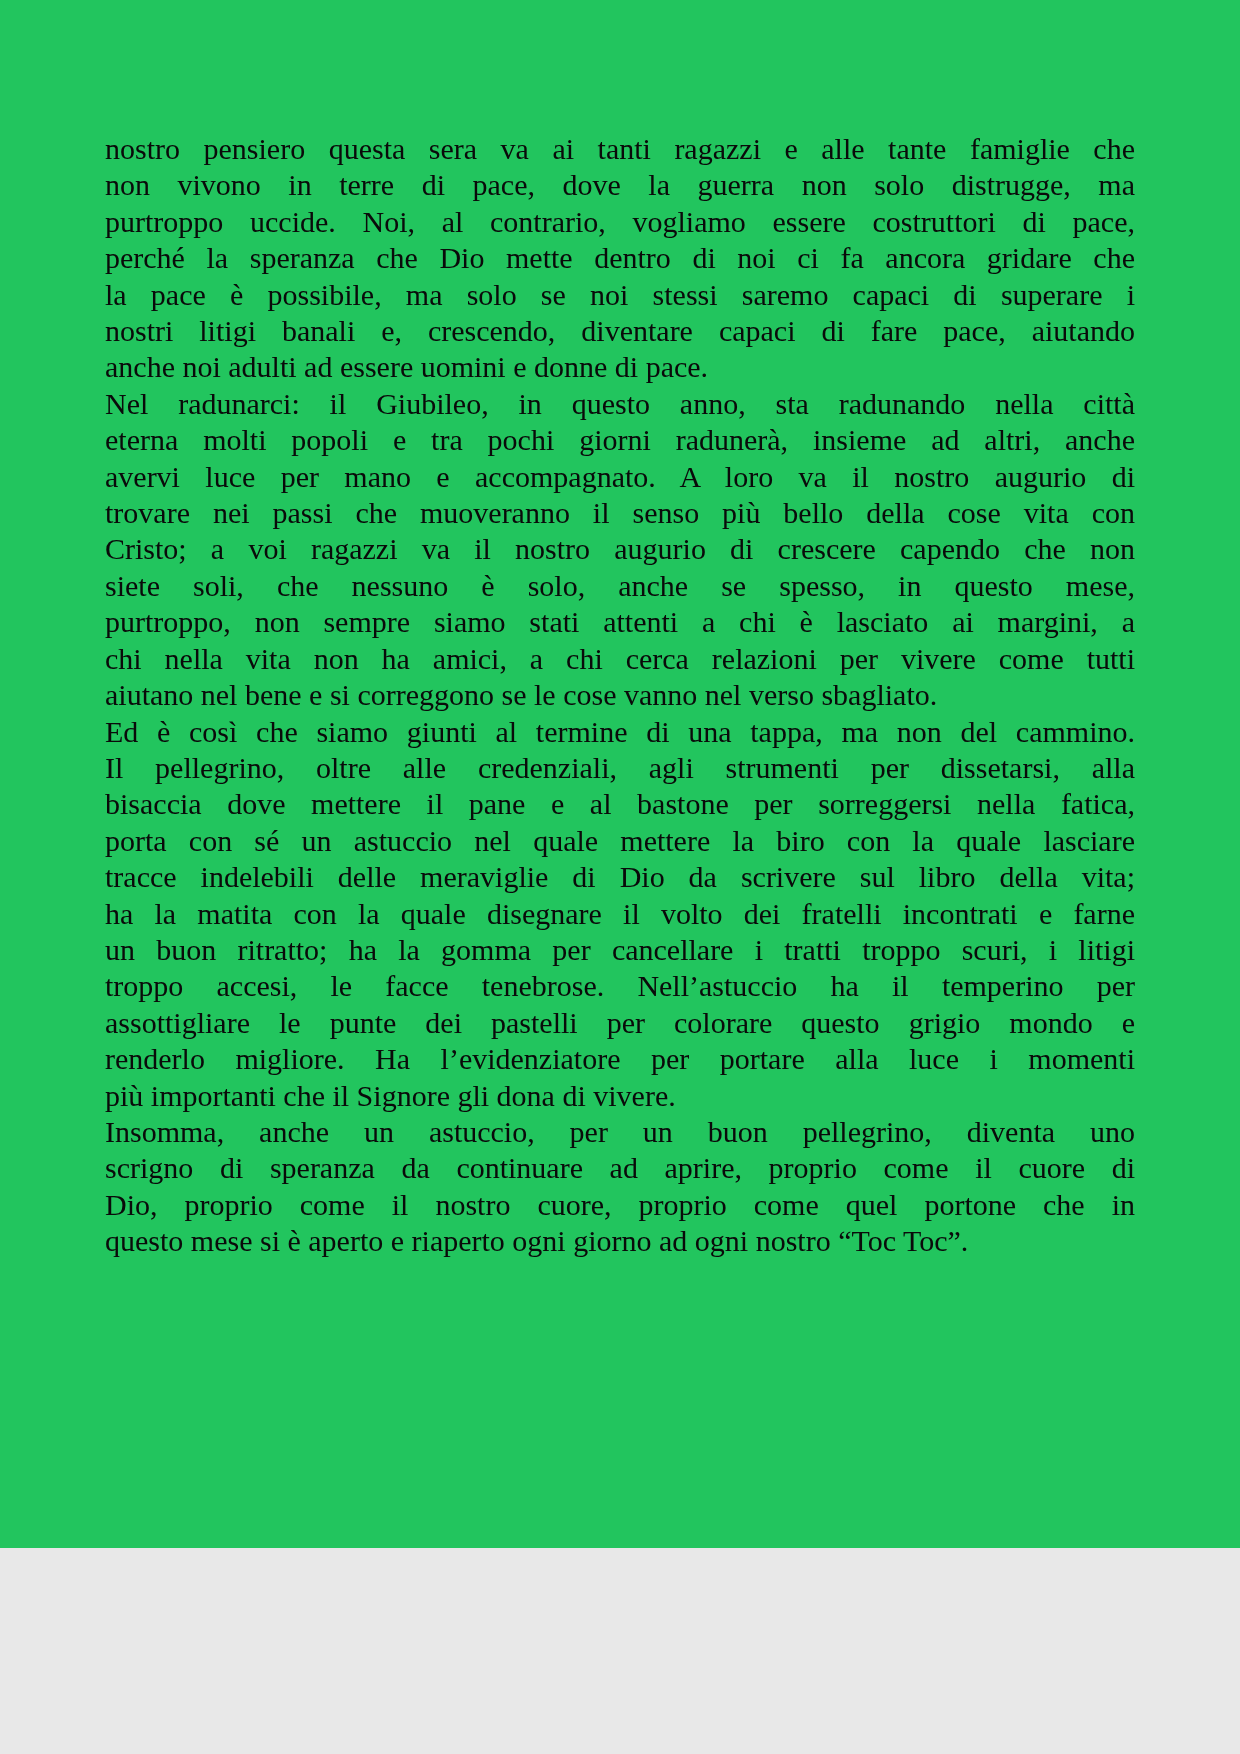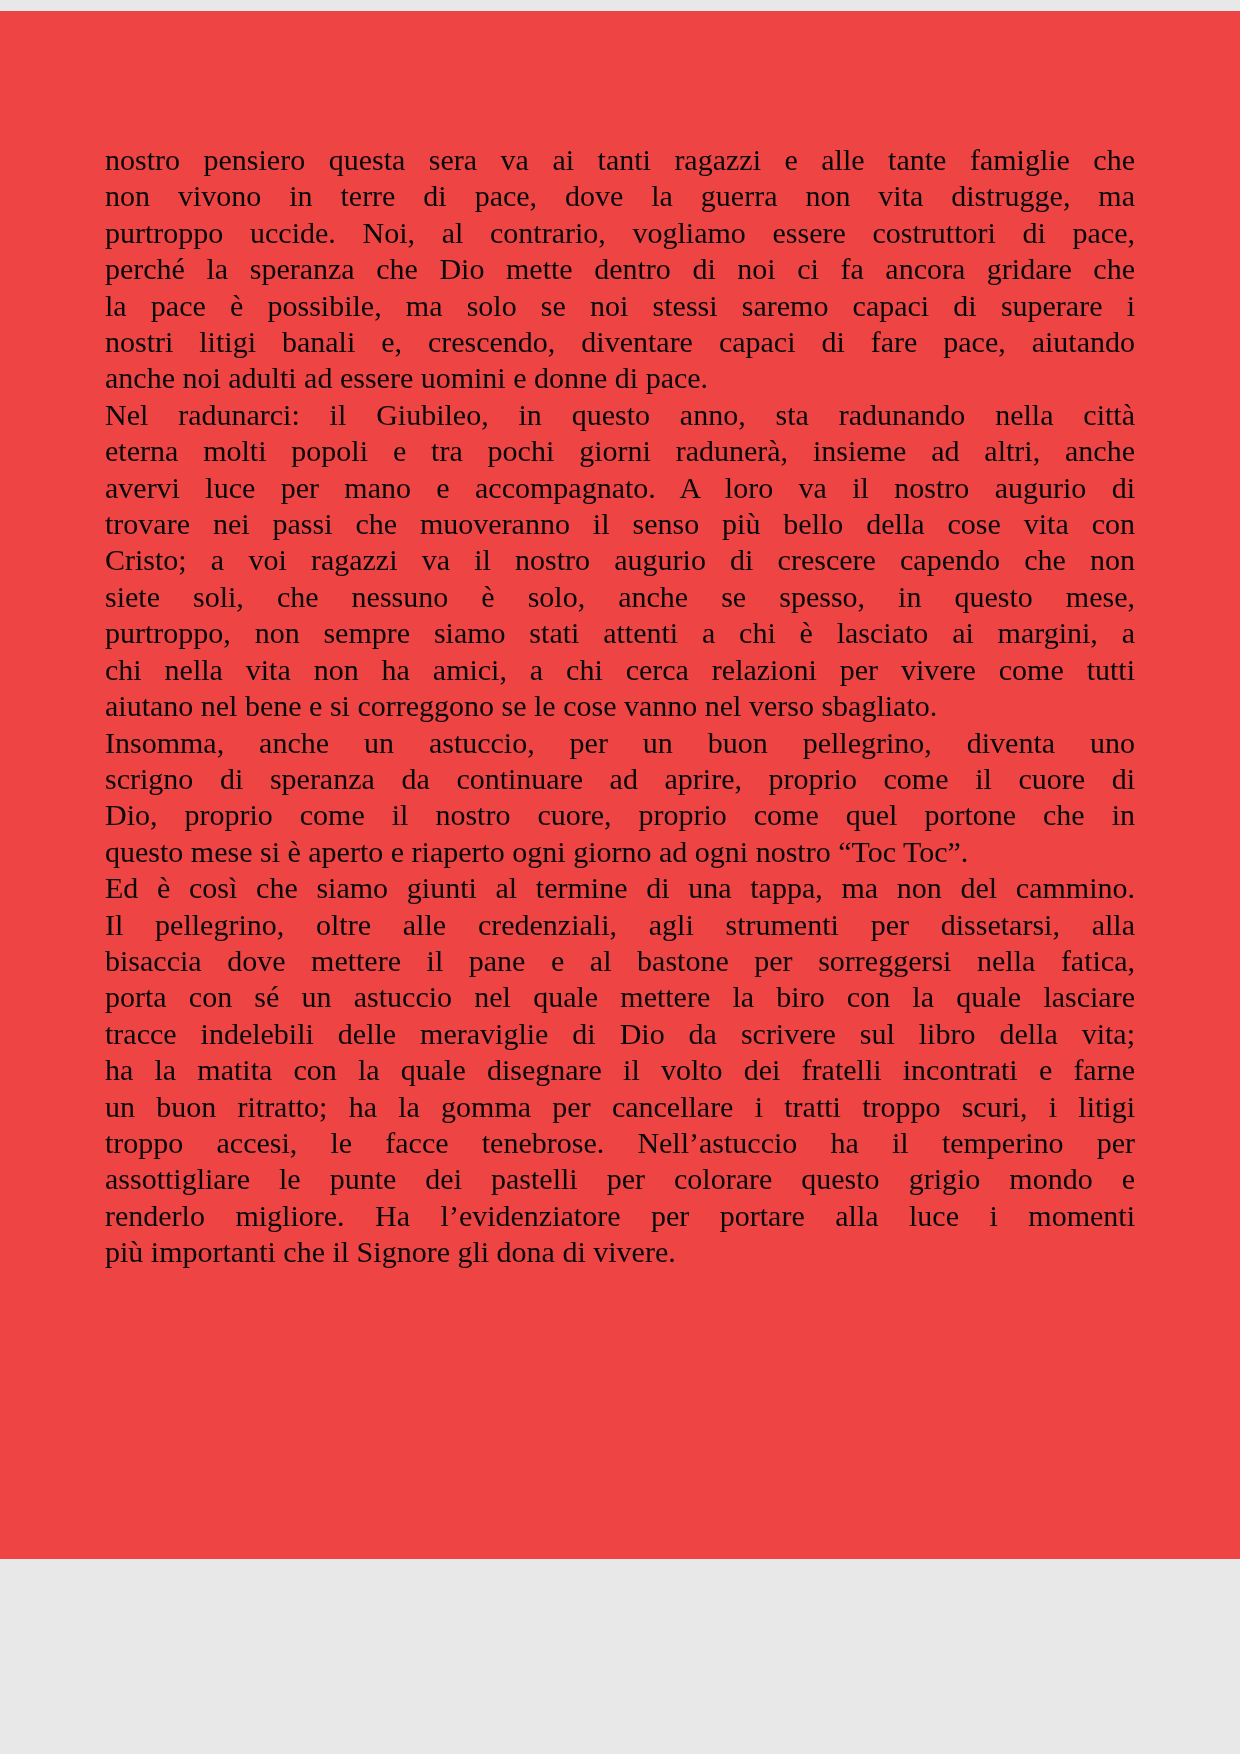--- a/index.html
+++ b/index.html
@@ -4,22 +4,22 @@
 <style>
   html, body {
     margin: 0;
     padding: 0;
     background: #e8e8e8;
   }
   .page {
     position: relative;
     width: 1240px;
     height: 1548px;
-    margin: 11px auto;
-    background: #ef4444;
+    margin: 0 auto;
+    background: #22c55e;
     overflow: hidden;
   }
   .text-block {
     position: absolute;
     left: 105px;
     top: 131px;
     width: 1030px;
     font-family: "Liberation Serif", "DejaVu Serif", serif;
     font-size: 30px;
     line-height: 36.4px;
@@ -40,55 +40,55 @@
   }
 </style>
 </head>
 <body>
 
 <div class="page">
   <div class="text-block">
 
     <div class="paragraph">
       <div class="line">nostro pensiero questa sera va ai tanti ragazzi e alle tante famiglie che</div>
-      <div class="line">non vivono in terre di pace, dove la guerra non vita distrugge, ma</div>
+      <div class="line">non vivono in terre di pace, dove la guerra non solo distrugge, ma</div>
       <div class="line">purtroppo uccide. Noi, al contrario, vogliamo essere costruttori di pace,</div>
       <div class="line">perché la speranza che Dio mette dentro di noi ci fa ancora gridare che</div>
       <div class="line">la pace è possibile, ma solo se noi stessi saremo capaci di superare i</div>
       <div class="line">nostri litigi banali e, crescendo, diventare capaci di fare pace, aiutando</div>
       <div class="line last">anche noi adulti ad essere uomini e donne di pace.</div>
     </div>
 
     <div class="paragraph">
       <div class="line">Nel radunarci: il Giubileo, in questo anno, sta radunando nella città</div>
       <div class="line">eterna molti popoli e tra pochi giorni radunerà, insieme ad altri, anche</div>
       <div class="line">avervi luce per mano e accompagnato. A loro va il nostro augurio di</div>
       <div class="line">trovare nei passi che muoveranno il senso più bello della cose vita con</div>
       <div class="line">Cristo; a voi ragazzi va il nostro augurio di crescere capendo che non</div>
       <div class="line">siete soli, che nessuno è solo, anche se spesso, in questo mese,</div>
       <div class="line">purtroppo, non sempre siamo stati attenti a chi è lasciato ai margini, a</div>
       <div class="line">chi nella vita non ha amici, a chi cerca relazioni per vivere come tutti</div>
       <div class="line last">aiutano nel bene e si correggono se le cose vanno nel verso sbagliato.</div>
     </div>
 
     <div class="paragraph">
-      <div class="line">Insomma, anche un astuccio, per un buon pellegrino, diventa uno</div>
-      <div class="line">scrigno di speranza da continuare ad aprire, proprio come il cuore di</div>
-      <div class="line">Dio, proprio come il nostro cuore, proprio come quel portone che in</div>
-      <div class="line last">questo mese si è aperto e riaperto ogni giorno ad ogni nostro “Toc Toc”.</div>
-    </div>
-
-    <div class="paragraph">
       <div class="line">Ed è così che siamo giunti al termine di una tappa, ma non del cammino.</div>
       <div class="line">Il pellegrino, oltre alle credenziali, agli strumenti per dissetarsi, alla</div>
       <div class="line">bisaccia dove mettere il pane e al bastone per sorreggersi nella fatica,</div>
       <div class="line">porta con sé un astuccio nel quale mettere la biro con la quale lasciare</div>
       <div class="line">tracce indelebili delle meraviglie di Dio da scrivere sul libro della vita;</div>
       <div class="line">ha la matita con la quale disegnare il volto dei fratelli incontrati e farne</div>
       <div class="line">un buon ritratto; ha la gomma per cancellare i tratti troppo scuri, i litigi</div>
       <div class="line">troppo accesi, le facce tenebrose. Nell’astuccio ha il temperino per</div>
       <div class="line">assottigliare le punte dei pastelli per colorare questo grigio mondo e</div>
       <div class="line">renderlo migliore. Ha l’evidenziatore per portare alla luce i momenti</div>
       <div class="line last">più importanti che il Signore gli dona di vivere.</div>
     </div>
 
+    <div class="paragraph">
+      <div class="line">Insomma, anche un astuccio, per un buon pellegrino, diventa uno</div>
+      <div class="line">scrigno di speranza da continuare ad aprire, proprio come il cuore di</div>
+      <div class="line">Dio, proprio come il nostro cuore, proprio come quel portone che in</div>
+      <div class="line last">questo mese si è aperto e riaperto ogni giorno ad ogni nostro “Toc Toc”.</div>
+    </div>
+
   </div>
 </div>
 
 </body></html>

